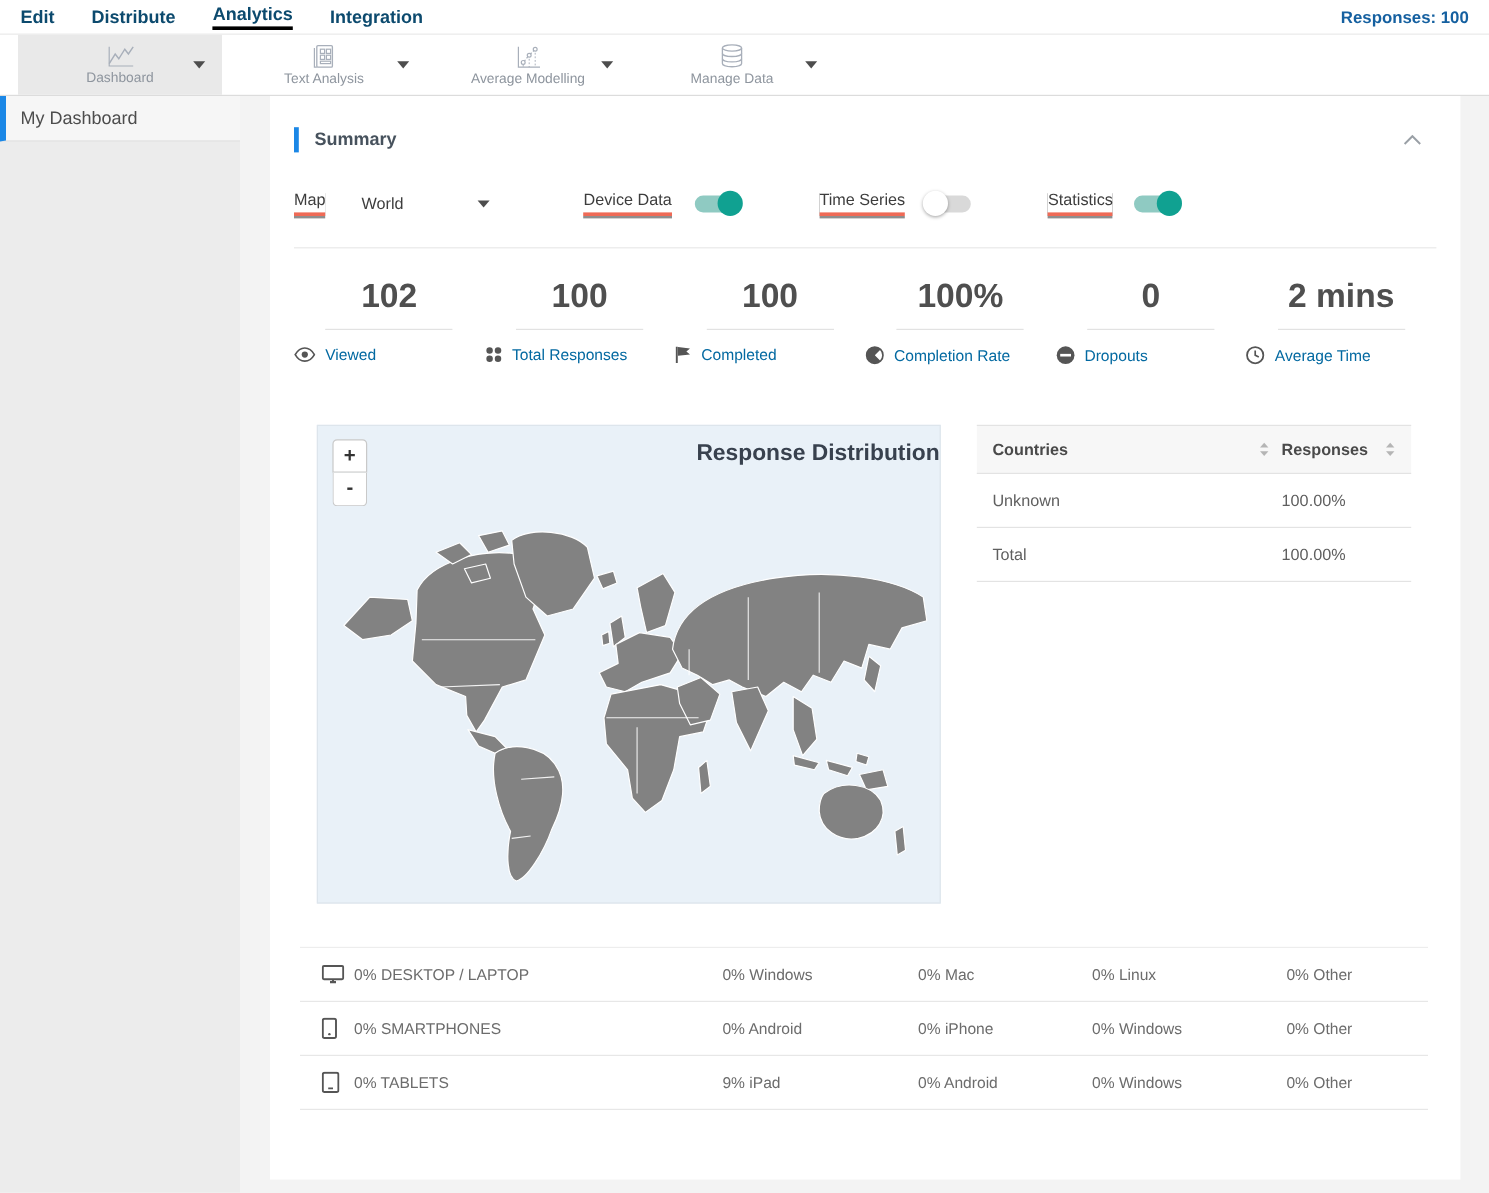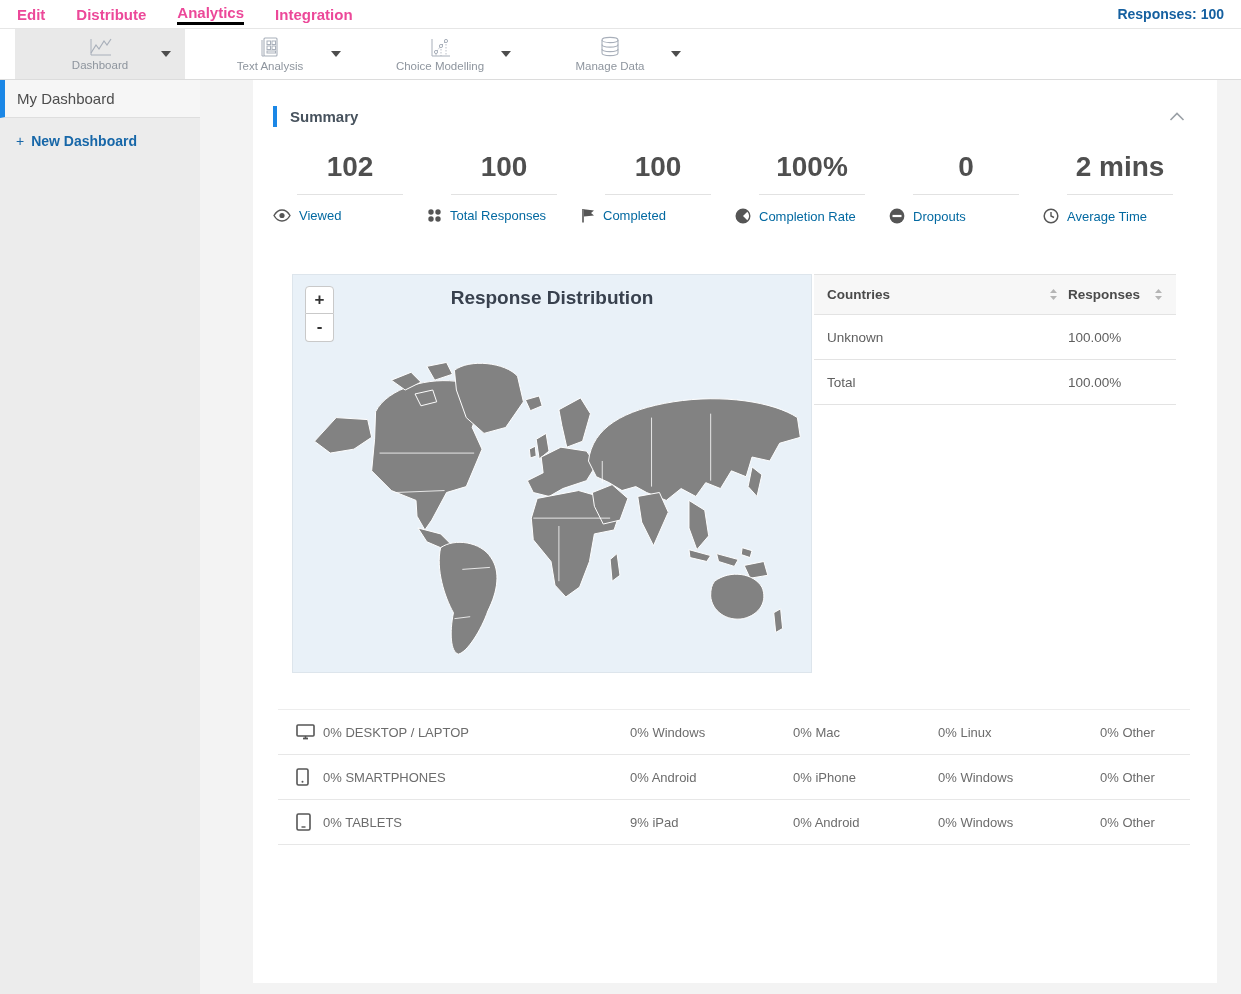--- a/index.html
+++ b/index.html
@@ -8,21 +8,21 @@
     width:1241px; height:994px; position:relative;
     font-family:"Liberation Sans", sans-serif; background:#f3f3f3;
     overflow:hidden;
   }
   
   .topnav {
     height:29px; background:#fff; border-bottom:1px solid #e6e6e6;
     display:flex; align-items:center; padding:0 17px;
   }
   .topnav a {
-    color:#ec4899; font-size:15px; font-weight:700; text-decoration:none;
+    color:#0c4a6e; font-size:15px; font-weight:700; text-decoration:none;
     margin-right:31px; cursor:pointer;
   }
   .topnav a.active { border-bottom:3px solid #000000; padding-bottom:1px; }
   .topnav .responses { margin-left:auto; margin-right:0; color:#1560a0; font-size:14px; font-weight:700; }
   
   .toolbar {
     height:51px; background:#fff; border-bottom:1px solid #dcdcdc;
     display:flex; padding-left:15px;
   }
   .tb-item {
@@ -32,21 +32,21 @@
   }
   .tb-item.active { background:#e9e9e9; }
   .tb-item .tb-label { font-size:11.5px; color:#8e959e; margin-top:2px; }
   .tb-item svg.tb-icon { stroke:#a8afba; fill:none; }
   .tb-caret {
     position:absolute; right:14px; top:22px; width:0; height:0;
     border-left:5px solid transparent; border-right:5px solid transparent;
     border-top:6px solid #4d4d4d; cursor:pointer;
   }
   
-  .body-row { display:flex; height:915px;gap:28px; }
+  .body-row { display:flex; height:915px; }
   .sidebar { width:200px; background:#ececec; flex:none; }
   .sb-item {
     height:38px; background:#f6f6f6; border-left:5px solid #1B87E6;
     border-bottom:1px solid #dedede; display:flex; align-items:center;
     padding-left:12px; font-size:15px; color:#4d4d4d; cursor:pointer;
   }
   .sb-new { padding:15px 16px; font-size:14px; font-weight:700; color:#1767a8; cursor:pointer; }
   .sb-new .plus { font-weight:400; margin-right:7px; }
   .main-wrap { flex:1; padding:0 24px 11px 25px; }
   .card { background:#fff; height:903px; padding:0 20px; position:relative; }
@@ -79,21 +79,21 @@
   .stat .num { font-size:28px; font-weight:700; color:#4f4f4f; }
   .stat .rule { width:106px; height:1px; background:#e2e2e2; margin:11px auto 13px; }
   .stat .lab { font-size:13px; color:#0369a1; display:flex; align-items:center; gap:8px; }
   .stat .lab svg { flex:none; }
   
   .map-row { display:flex; margin-top:50px; }
   .map-panel {
     width:520px; height:399px; background:#e9f1f8; border:1px solid #dde5ec;
     margin-left:19px; position:relative; flex:none;
   }
-  .map-title { text-align:center; font-size:19px; font-weight:700; color:#38414e; margin-top:12px; }
+  .map-title { text-align:right; font-size:19px; font-weight:700; color:#38414e; margin-top:12px; }
   .zoom-btns { position:absolute; left:12px; top:11px; }
   .zoom-btn {
     width:29px; height:28px; background:#fff; border:1px solid #c9c9c9;
     font-size:17px; font-weight:700; color:#333; text-align:center; line-height:26px;
     cursor:pointer;
   }
   .zoom-btn:first-child { border-radius:4px 4px 0 0; }
   .zoom-btn:last-child  { border-radius:0 0 4px 4px; border-top:none; }
   .world-svg { position:absolute; left:0; top:48px; }
   .ctable { width:362px; margin-left:auto; margin-right:21px; }
@@ -155,57 +155,71 @@
     </div>
     <div class="tb-item">
       <svg class="tb-icon" width="24" height="21" viewBox="0 0 24 21">
           <path d="M4 2 V19 H22" stroke-width="1"></path>
           <circle cx="8" cy="15" r="1.6"></circle>
           <circle cx="13" cy="9" r="1.6"></circle>
           <circle cx="18" cy="4" r="1.6"></circle>
           <path d="M9 14 L12 10 M14 8 L17 5" stroke-width="1" stroke-dasharray="1.5 1.5"></path>
           <path d="M8 17 V19 M13 12 V19 M18 7 V19" stroke-width="0.8" stroke-dasharray="1.5 1.5"></path>
         </svg>
-      <span class="tb-label">Choice Modelling</span>
+      <span class="tb-label">Average Modelling</span>
       <span class="tb-caret"></span>
     </div>
     <div class="tb-item">
       <svg class="tb-icon" width="24" height="22" viewBox="0 0 24 22">
           <ellipse cx="12" cy="4" rx="8" ry="2.6" stroke-width="1.1"></ellipse>
           <path d="M4 4 V17 C4 18.5 7.6 19.6 12 19.6 C16.4 19.6 20 18.5 20 17 V4" stroke-width="1.1"></path>
           <path d="M4 8.5 C4 10 7.6 11.1 12 11.1 C16.4 11.1 20 10 20 8.5" stroke-width="1.1"></path>
           <path d="M4 13 C4 14.5 7.6 15.6 12 15.6 C16.4 15.6 20 14.5 20 13" stroke-width="1.1"></path>
         </svg>
       <span class="tb-label">Manage Data</span>
       <span class="tb-caret"></span>
     </div>
   </div>
 
   <div class="body-row">
 
     <div class="sidebar">
       <div class="sb-item">
         <span>My Dashboard</span>
       </div>
-      <div class="sb-new">
-        <span class="plus">+</span><span>New Dashboard</span>
-      </div>
     </div>
 
     <div class="main-wrap">
       <div class="card">
 
         <div class="sum-head">
           <div class="blue-bar"></div>
           <div class="sum-title">Summary</div>
           <svg class="collapse" width="16" height="9" viewBox="0 0 16 9">
               <path d="M1.5 8 L8 1.5 L14.5 8" stroke="#9aa0a6" stroke-width="1.6" fill="none"></path>
             </svg>
         </div>
 
+        <div class="controls">
+          <span class="ctl-label">Map</span>
+          <span class="sel-value">World</span>
+          <span class="sel-caret"></span>
+          <span class="ctl-label" style="margin-left:78px">Device Data</span>
+          <span class="toggle on" style="margin-left:19px">
+              <span class="knob"></span>
+            </span>
+          <span class="ctl-label" style="margin-left:66px">Time Series</span>
+          <span class="toggle off" style="margin-left:17px">
+              <span class="knob"></span>
+            </span>
+          <span class="ctl-label" style="margin-left:64px">Statistics</span>
+          <span class="toggle on" style="margin-left:18px">
+              <span class="knob"></span>
+            </span>
+        </div>
 
         <div class="stats">
           <div class="stat">
             <div class="num">102</div>
             <div class="rule"></div>
             <div class="lab">
                 <svg width="18" height="13" viewBox="0 0 18 13">
                   <path d="M1 6.5 C3.5 2.2 7 1 9 1 C11 1 14.5 2.2 17 6.5 C14.5 10.8 11 12 9 12 C7 12 3.5 10.8 1 6.5 Z" stroke="#555" stroke-width="1.4" fill="none"></path>
                   <circle cx="9" cy="6.5" r="2.6" fill="#555"></circle>
                 </svg>

